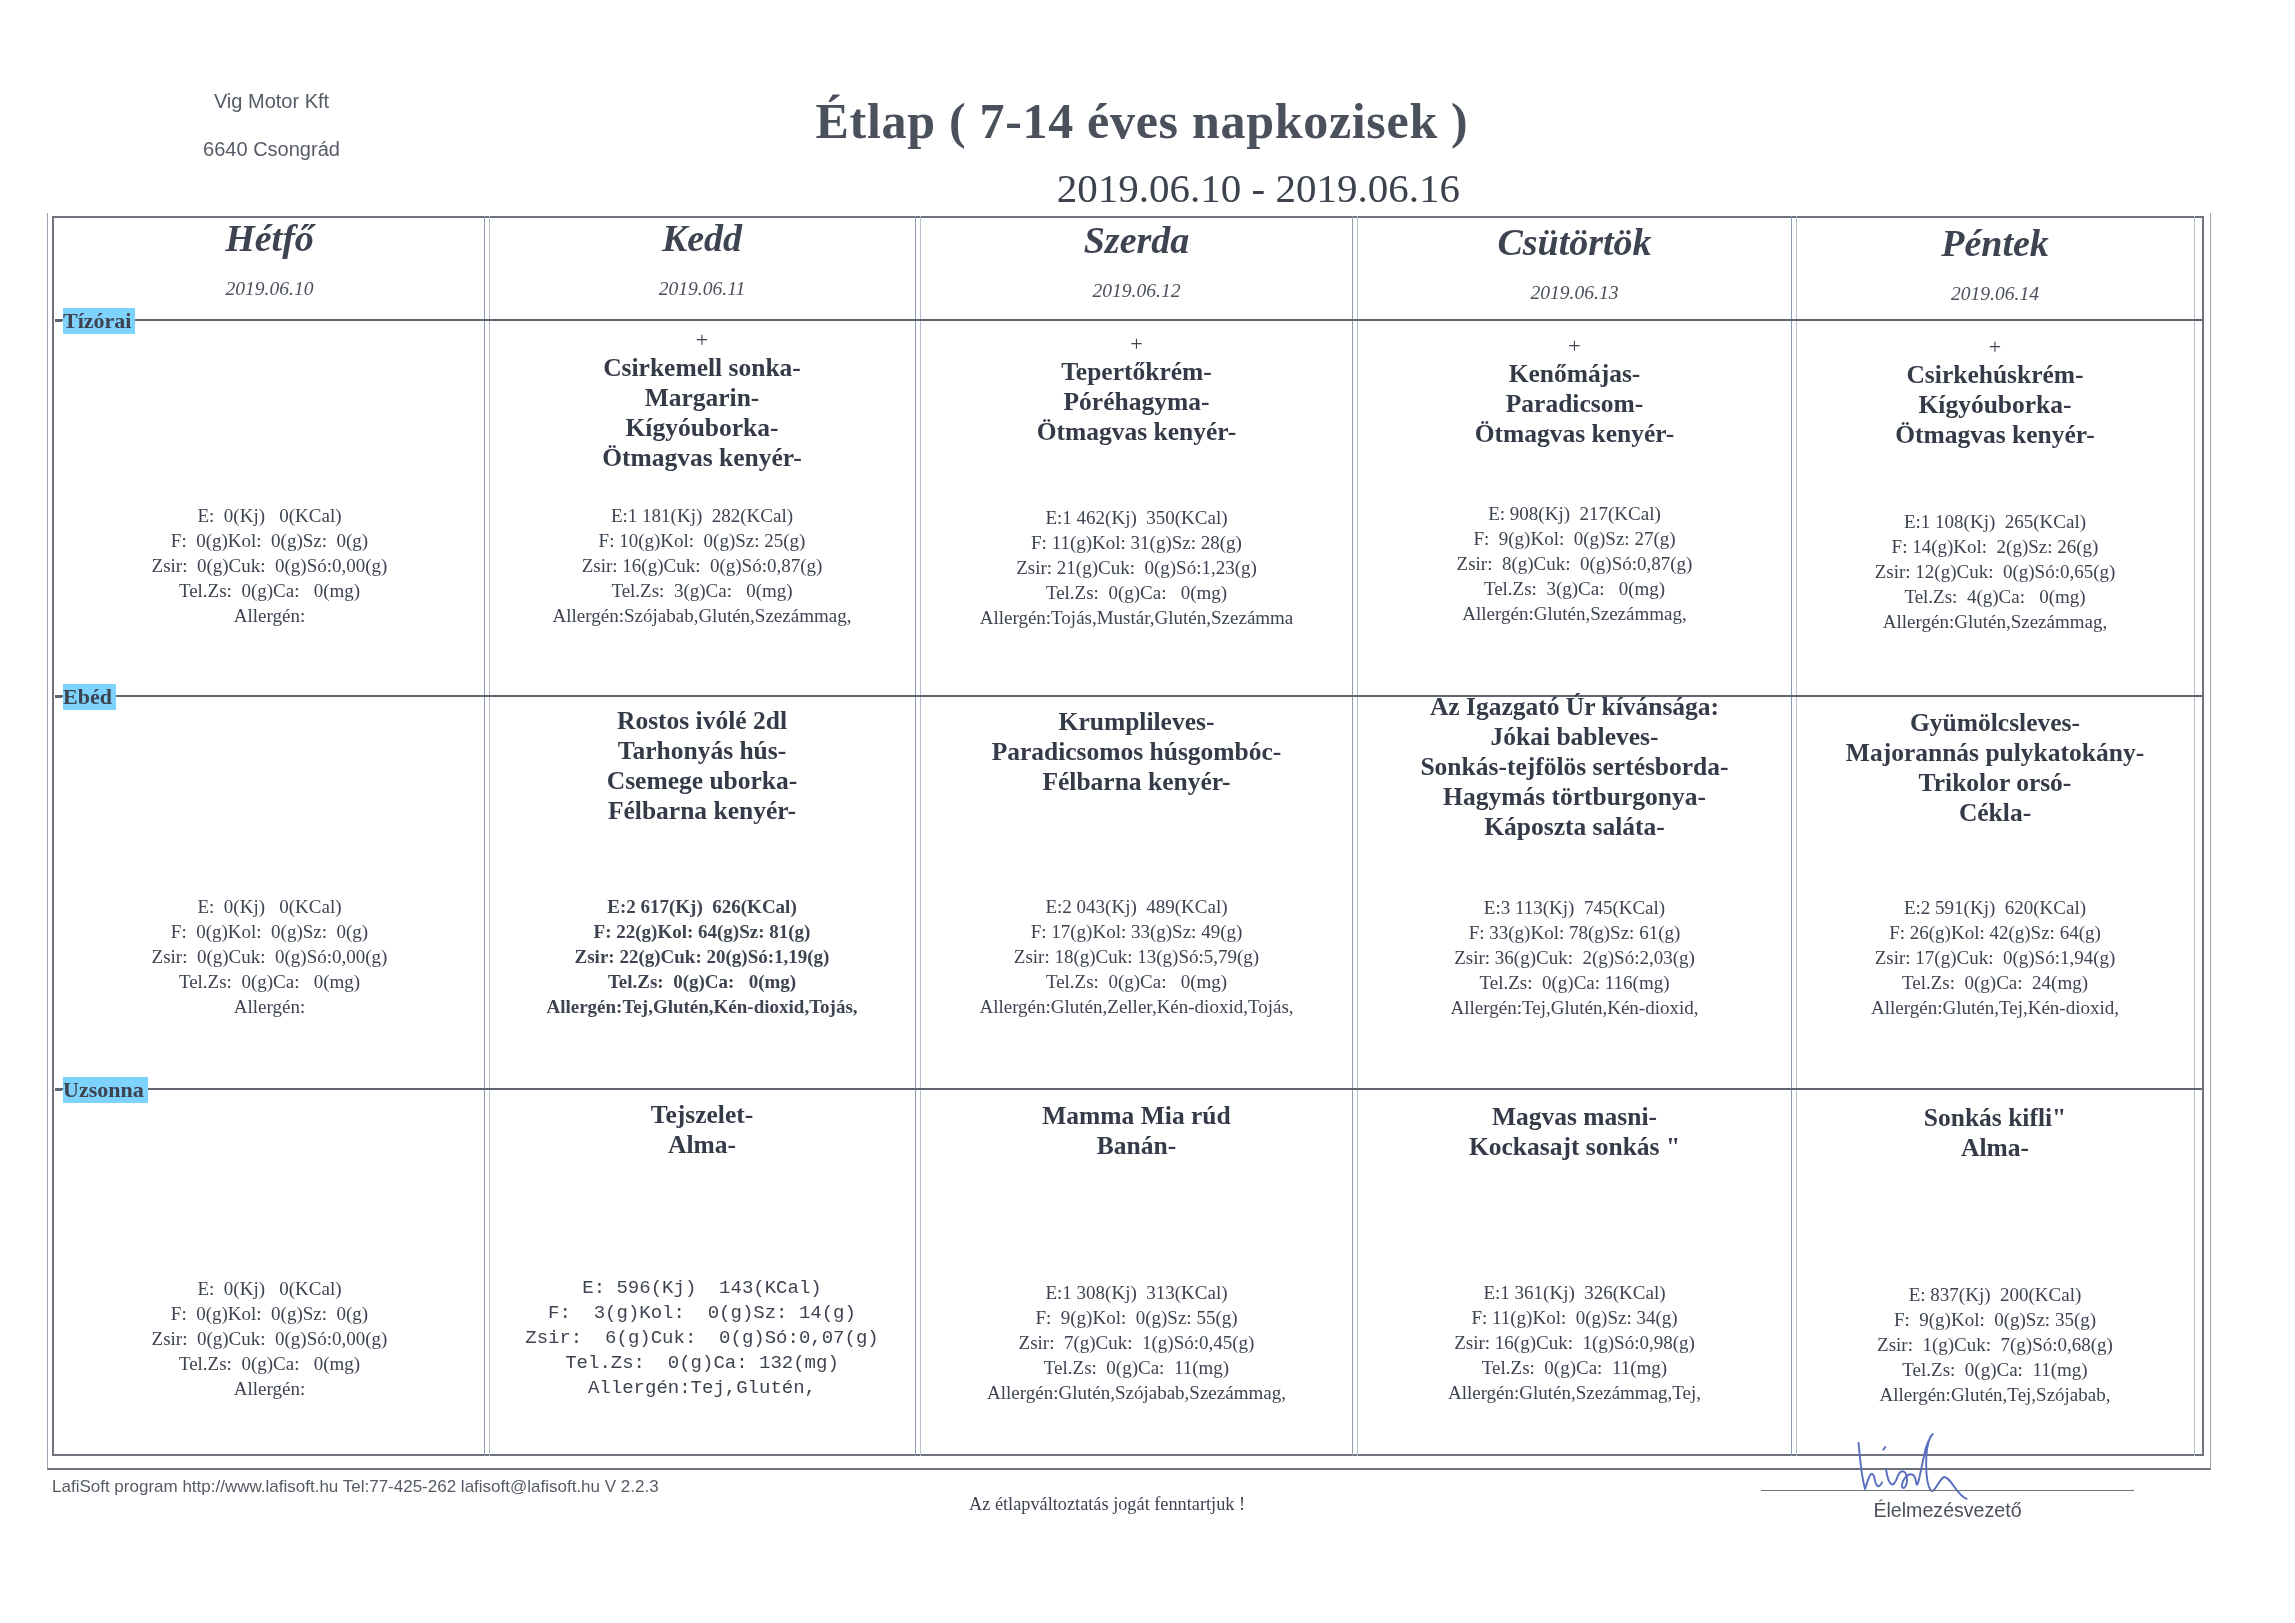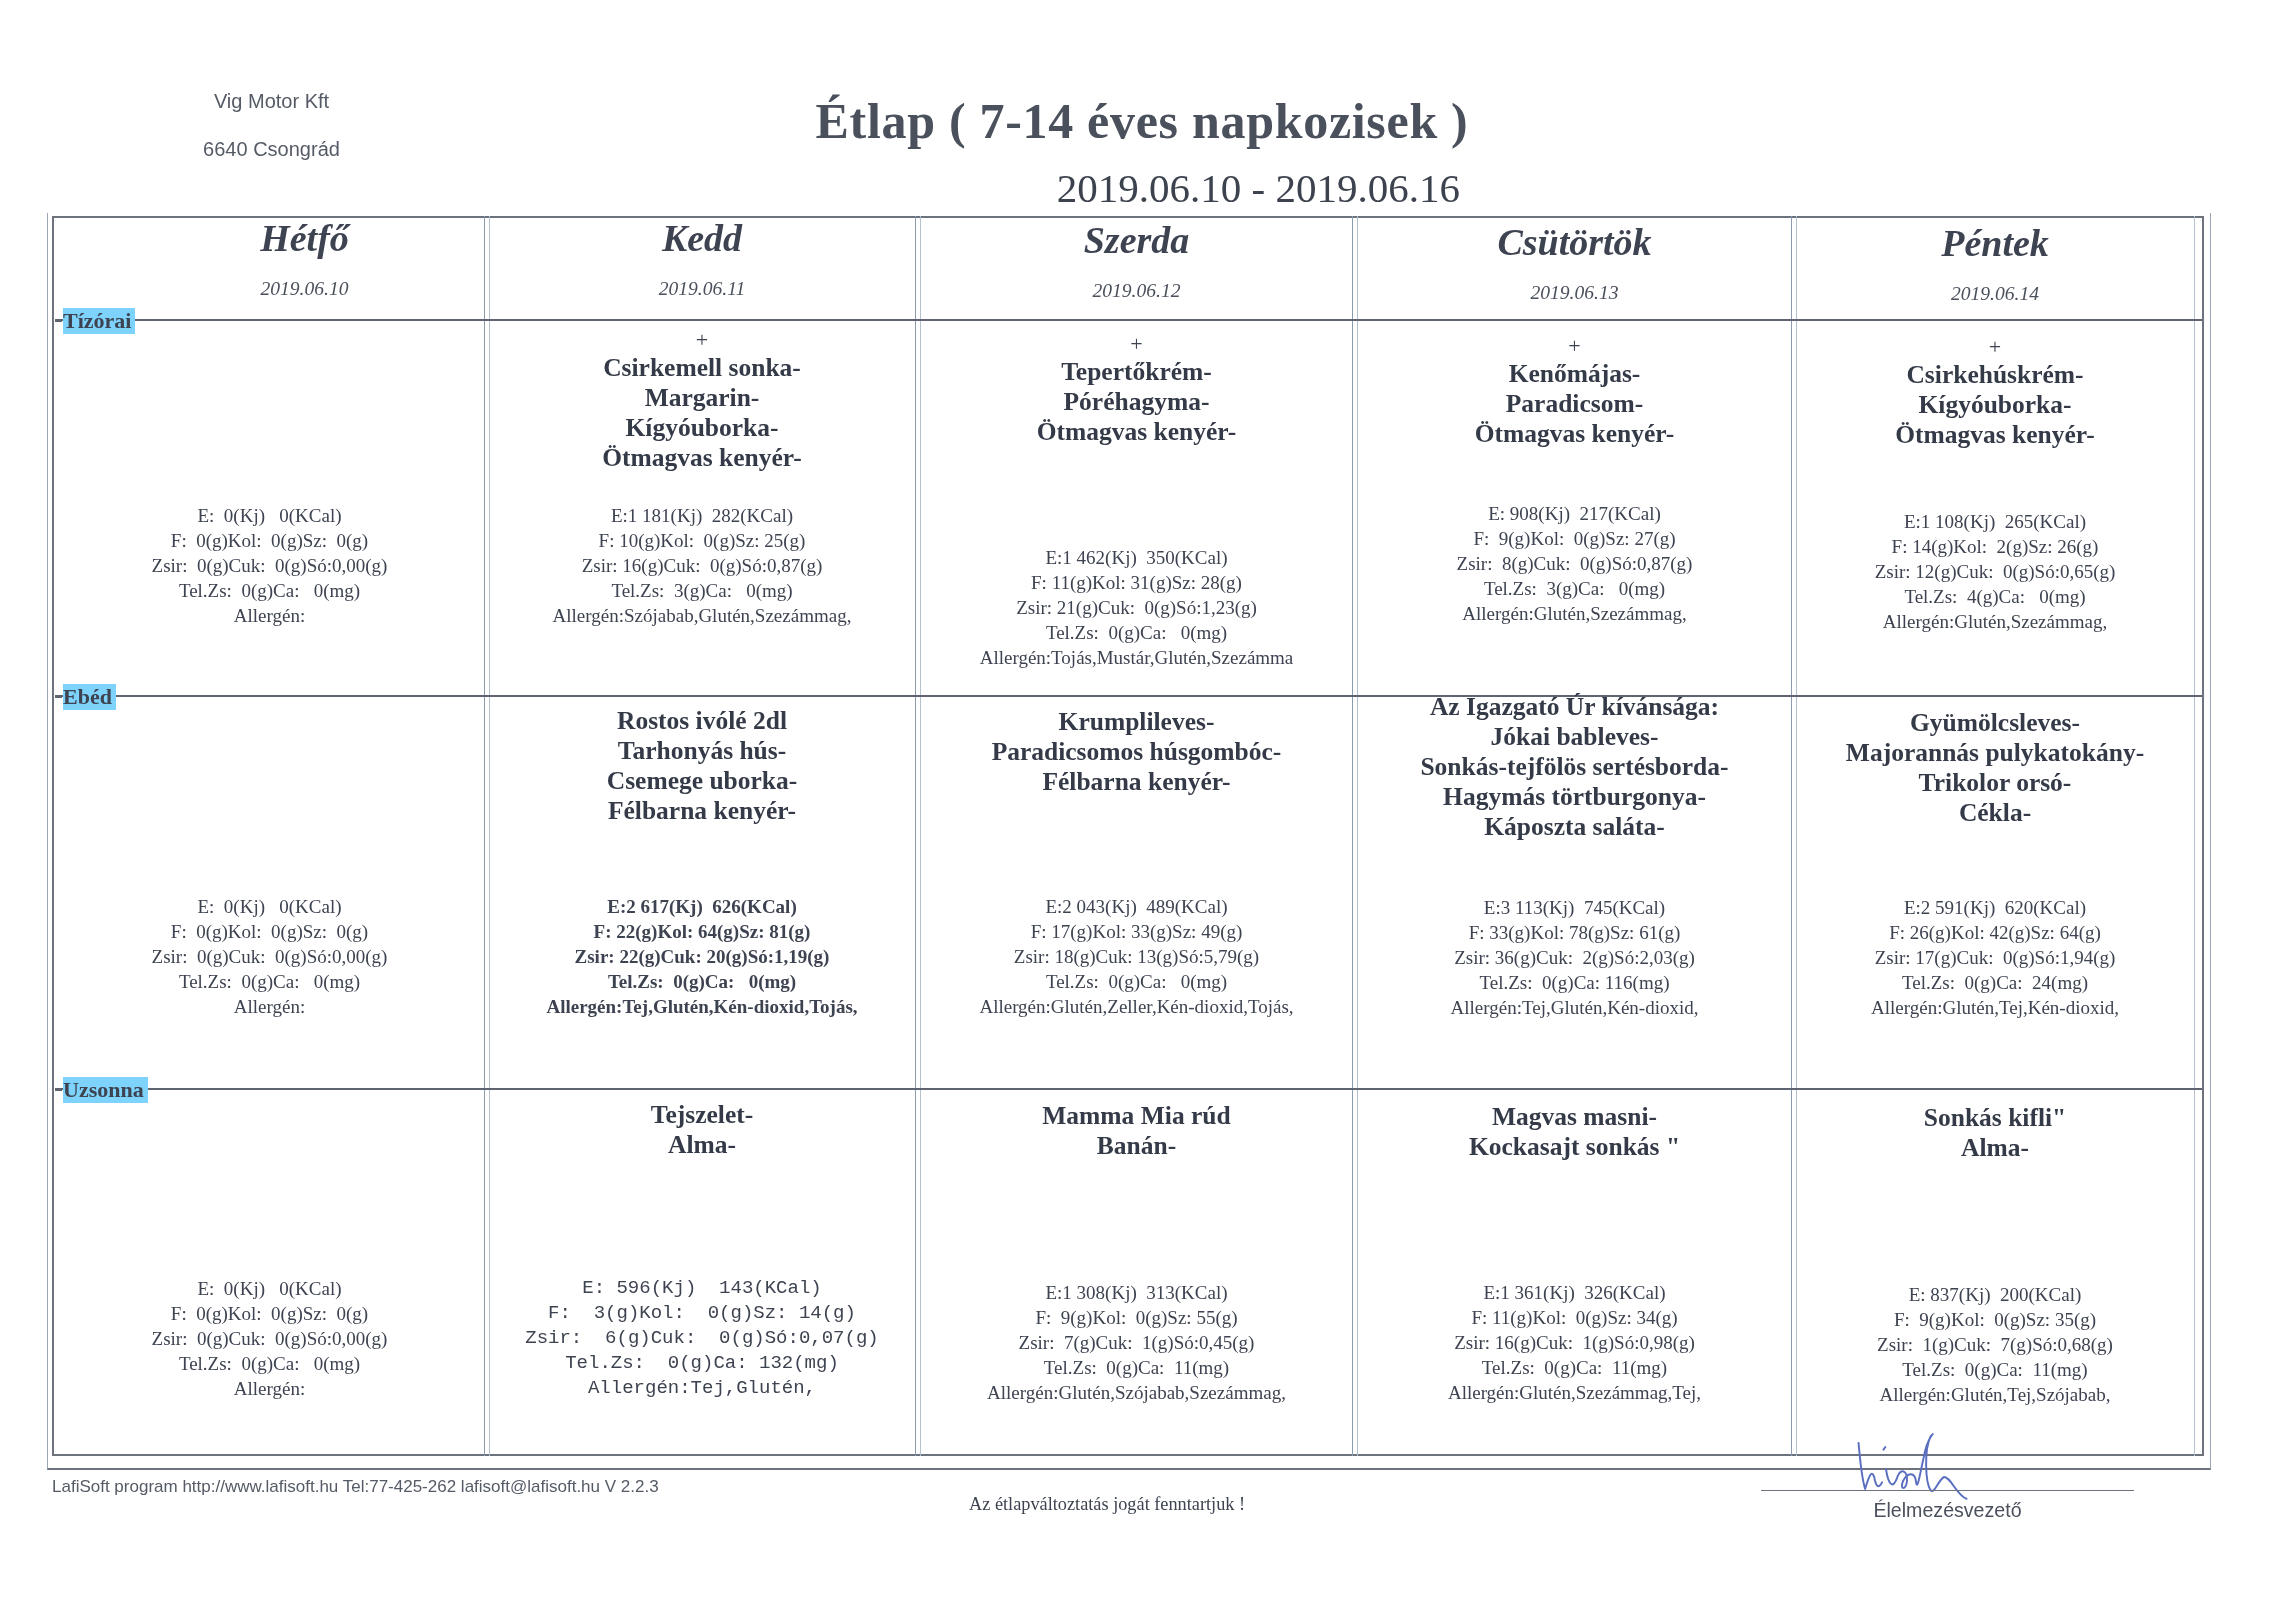--- a/index.html
+++ b/index.html
@@ -57,21 +57,21 @@
 <div class="vline" style="left:1352px"></div>
 <div class="vline2" style="left:1357px"></div>
 <div class="vline" style="left:1791px"></div>
 <div class="vline2" style="left:1796px"></div>
 <div class="vline2" style="left:2194px"></div>
 
 <div class="hline" style="top:319px; width:2147px;"></div>
 <div class="hline" style="top:695px; width:2147px;"></div>
 <div class="hline" style="top:1088px; width:2147px;"></div>
 
-<div class="day-col serif" style="left:55px; width:429px; top:216px;margin-left:35px;">
+<div class="day-col serif" style="left:55px; width:429px; top:216px;">
   <div class="day-name">Hétfő</div>
   <div class="day-date">2019.06.10</div>
 </div>
 <div class="day-col serif" style="left:489px; width:426px; top:216px;">
   <div class="day-name">Kedd</div>
   <div class="day-date">2019.06.11</div>
 </div>
 <div class="day-col serif" style="left:920px; width:433px; top:218px;">
   <div class="day-name">Szerda</div>
   <div class="day-date">2019.06.12</div>
@@ -113,21 +113,21 @@
 </div>
 <div class="cell serif" style="left:1796px; width:398px; top:334px;">
   <div class="plus">+</div>
   <div class="dish">Csirkehúskrém-</div>
   <div class="dish">Kígyóuborka-</div>
   <div class="dish">Ötmagvas kenyér-</div>
 </div>
 
 <div class="nutr serif" style="left:55px; width:429px; top:503px;"><div>E:  0(Kj)   0(KCal)</div><div>F:  0(g)Kol:  0(g)Sz:  0(g)</div><div>Zsir:  0(g)Cuk:  0(g)Só:0,00(g)</div><div>Tel.Zs:  0(g)Ca:   0(mg)</div><div>Allergén:</div></div>
 <div class="nutr serif" style="left:489px; width:426px; top:503px;"><div>E:1 181(Kj)  282(KCal)</div><div>F: 10(g)Kol:  0(g)Sz: 25(g)</div><div>Zsir: 16(g)Cuk:  0(g)Só:0,87(g)</div><div>Tel.Zs:  3(g)Ca:   0(mg)</div><div>Allergén:Szójabab,Glutén,Szezámmag,</div></div>
-<div class="nutr serif" style="left:920px; width:433px; top:505px;margin-top:40px;"><div>E:1 462(Kj)  350(KCal)</div><div>F: 11(g)Kol: 31(g)Sz: 28(g)</div><div>Zsir: 21(g)Cuk:  0(g)Só:1,23(g)</div><div>Tel.Zs:  0(g)Ca:   0(mg)</div><div>Allergén:Tojás,Mustár,Glutén,Szezámma</div></div>
+<div class="nutr serif" style="left:920px; width:433px; top:505px;"><div>E:1 462(Kj)  350(KCal)</div><div>F: 11(g)Kol: 31(g)Sz: 28(g)</div><div>Zsir: 21(g)Cuk:  0(g)Só:1,23(g)</div><div>Tel.Zs:  0(g)Ca:   0(mg)</div><div>Allergén:Tojás,Mustár,Glutén,Szezámma</div></div>
 <div class="nutr serif" style="left:1357px; width:435px; top:501px;"><div>E: 908(Kj)  217(KCal)</div><div>F:  9(g)Kol:  0(g)Sz: 27(g)</div><div>Zsir:  8(g)Cuk:  0(g)Só:0,87(g)</div><div>Tel.Zs:  3(g)Ca:   0(mg)</div><div>Allergén:Glutén,Szezámmag,</div></div>
 <div class="nutr serif" style="left:1796px; width:398px; top:509px;"><div>E:1 108(Kj)  265(KCal)</div><div>F: 14(g)Kol:  2(g)Sz: 26(g)</div><div>Zsir: 12(g)Cuk:  0(g)Só:0,65(g)</div><div>Tel.Zs:  4(g)Ca:   0(mg)</div><div>Allergén:Glutén,Szezámmag,</div></div>
 
 <div class="cell serif" style="left:489px; width:426px; top:706px;">
   <div class="dish">Rostos ivólé 2dl</div>
   <div class="dish">Tarhonyás hús-</div>
   <div class="dish">Csemege uborka-</div>
   <div class="dish">Félbarna kenyér-</div>
 </div>
 <div class="cell serif" style="left:920px; width:433px; top:707px;">

